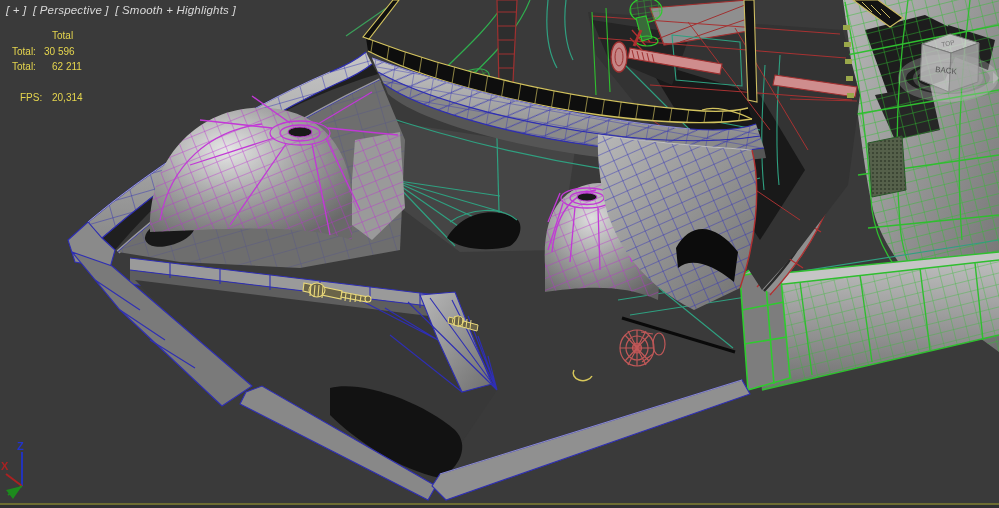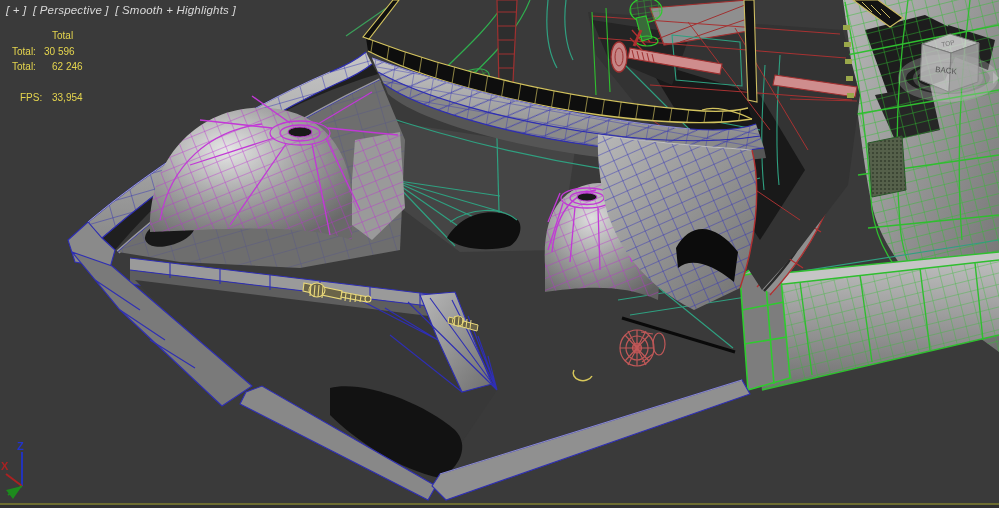--- a/index.html
+++ b/index.html
@@ -357,17 +357,17 @@
 <div id="vp-label" class="hud">
   <span>[ + ]</span>
   <span>[ Perspective ]</span>
   <span>[ Smooth + Highlights ]</span>
 </div>
 
 <div class="hud stat" style="left:52px;top:30px">Total</div>
 <div class="hud stat" style="left:12px;top:46px">Total:</div>
 <div class="hud stat" style="left:44px;top:46px">30 596</div>
 <div class="hud stat" style="left:12px;top:61px">Total:</div>
-<div class="hud stat" style="left:52px;top:61px">62 246</div>
+<div class="hud stat" style="left:52px;top:61px">62 211</div>
 <div class="hud stat" style="left:20px;top:92px">FPS:</div>
-<div class="hud stat" style="left:52px;top:92px">33,954</div>
+<div class="hud stat" style="left:52px;top:92px">20,314</div>
 
 </div>
 
 </body></html>

